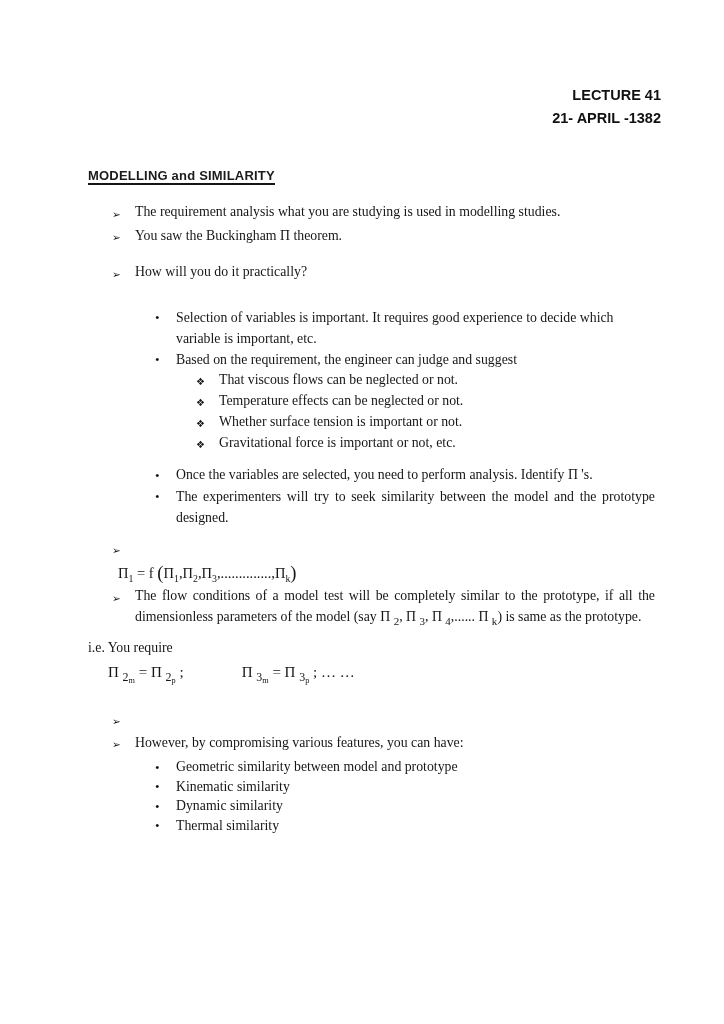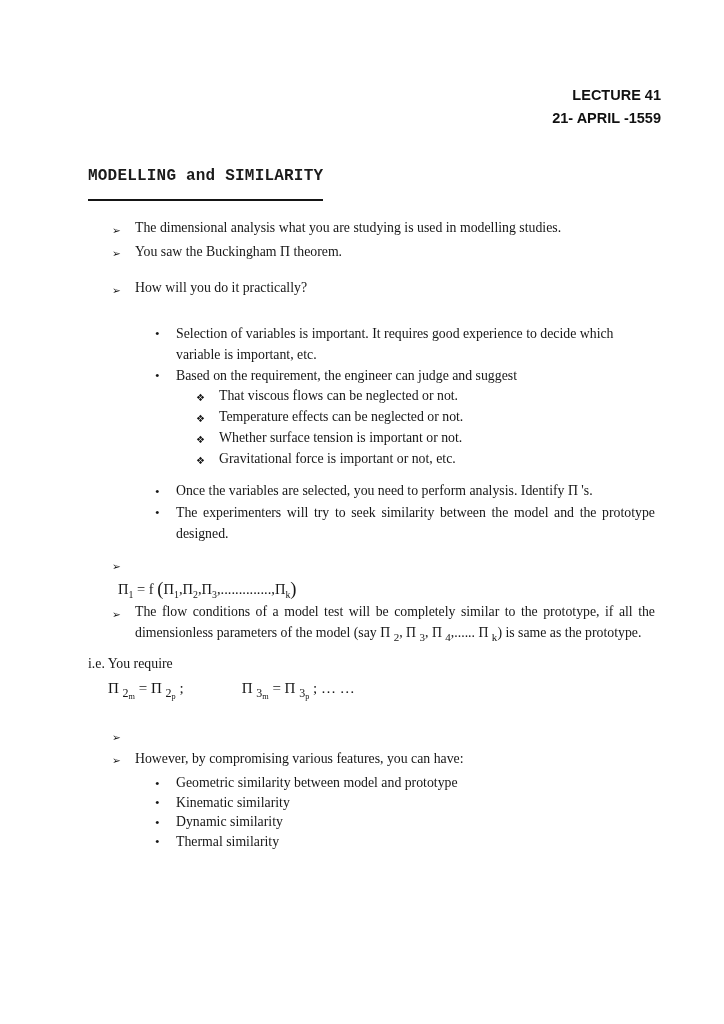--- a/index.html
+++ b/index.html
@@ -1,19 +1,19 @@
 <!DOCTYPE html>
 <html><head>
 <meta charset="utf-8">
 <style>
   html,body{margin:0;padding:0;background:#ffffff;}
   .page{position:relative;width:724px;height:1024px;background:#ffffff;overflow:hidden;color:#1b1b1b;}
   .header{margin:84px 63px 0 0;text-align:right;font-family:"Liberation Sans",sans-serif;font-weight:700;font-size:14.5px;line-height:23px;color:#111;}
   .title-wrap{margin:36px 0 0 88px;}
-  .title-text{font-family:Liberation Mono, monospace;font-weight:700;font-size:16px;letter-spacing:.2px;border-bottom:2.4px solid #151515;padding-bottom:14px;display:inline-block;}
+  .title-text{font-family:Liberation Sans, sans-serif;font-weight:700;font-size:13px;letter-spacing:.2px;border-bottom:2.4px solid #151515;padding-bottom:0;display:inline-block;}
   .content{margin:16px 69px 0 88px;font-family:"Liberation Serif","DejaVu Serif",serif;font-size:13.8px;line-height:21px;color:#161616;}
   .row{display:flex;align-items:flex-start;}
   .row .t{flex:1;}
   .arrow{margin-left:24px;}
   .arrow .mk{width:23px;flex:0 0 23px;font-family:"DejaVu Sans",sans-serif;font-size:10.5px;padding-top:2.5px;color:#111;}
   .round{margin-left:67px;}
   .round .mk{width:21px;flex:0 0 21px;font-size:13px;padding-top:0.5px;}
   .diamond{margin-left:108px;line-height:19px;}
   .diamond .mk{width:23px;flex:0 0 23px;font-family:"DejaVu Sans",sans-serif;font-size:10px;padding-top:2px;}
   .justify{text-align:justify;}
@@ -32,32 +32,32 @@
   .content sub.s{font-size:.55em;position:relative;top:2px;}
   .content .bp{font-size:1.28em;vertical-align:-1px;}
 </style>
 </head>
 <body>
 
 <div class="page">
 
   <div class="header">
     <div>LECTURE 41</div>
-    <div>21- APRIL -1559</div>
+    <div>21- APRIL -1382</div>
   </div>
 
   <div class="title-wrap">
     <span class="title-text">MODELLING and SIMILARITY</span>
   </div>
 
   <div class="content">
 
     <div class="row arrow">
       <span class="mk">➢</span>
-      <div class="t">The dimensional analysis what you are studying is used in modelling studies.</div>
+      <div class="t">The requirement analysis what you are studying is used in modelling studies.</div>
     </div>
     <div class="row arrow">
       <span class="mk">➢</span>
       <div class="t">You saw the Buckingham Π theorem.</div>
     </div>
     <div class="row arrow gap13">
       <span class="mk">➢</span>
       <div class="t">How will you do it practically?</div>
     </div>
 

